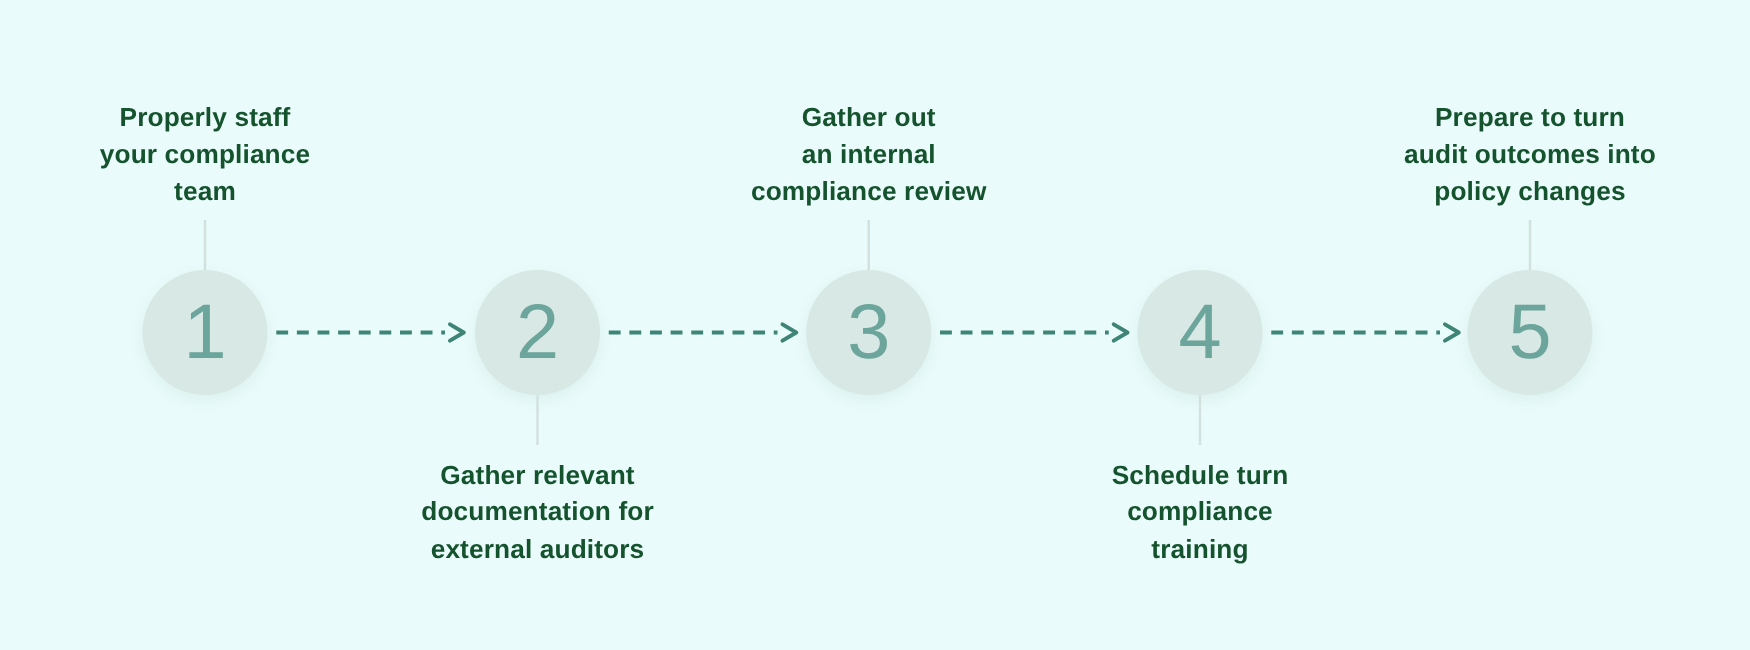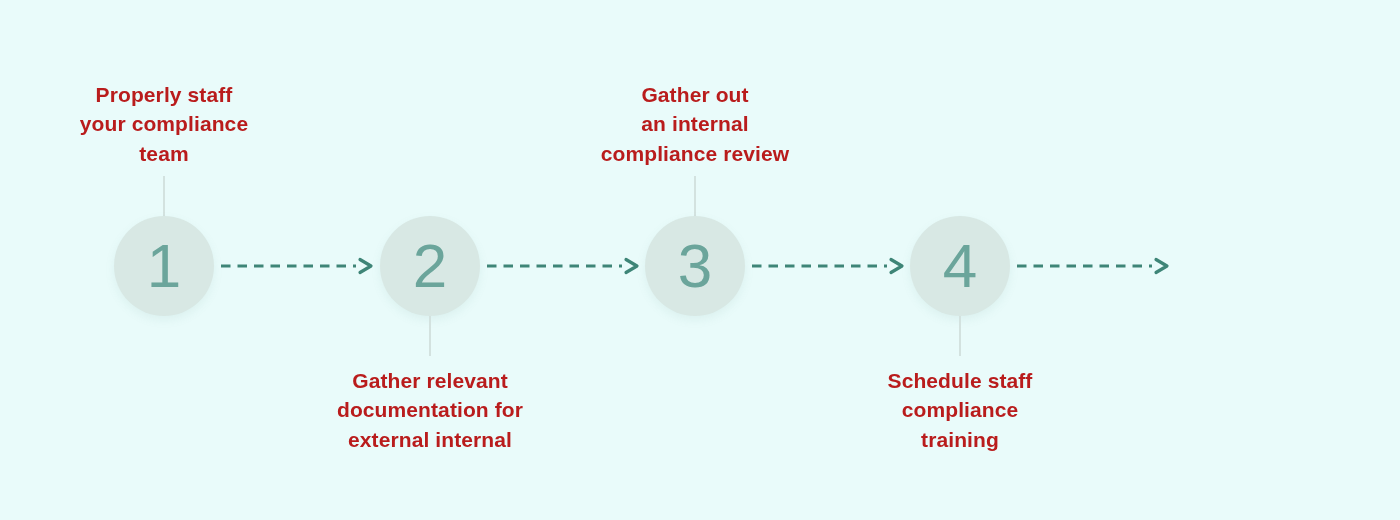--- a/index.html
+++ b/index.html
@@ -22,21 +22,21 @@
   .s3 { left: 555px; }
   .s4 { left: 820px; }
   .s5 { left: 1084px; }
 
   .step-label {
     position: absolute;
     left: 0;
     width: 280px;
     text-align: center;
     white-space: pre-line;
-    color: #b91c1c;
+    color: #14532d;
     font-size: 21px;
     line-height: 1.4;
     font-weight: 600;
     letter-spacing: 0.1px;
   }
   .label-above { top: 80px; }
   .label-below { top: 366px; }
 
   .connector {
     position: absolute;
@@ -109,21 +109,21 @@
     </svg>
   </div>
 
   <div class="step s2">
     <div class="circle">
       <span>2</span>
     </div>
     <div class="connector conn-below"></div>
     <div class="step-label label-below">Gather relevant
 documentation for
-external internal</div>
+external auditors</div>
   </div>
 
   <div class="arrow arrow-a2">
     <svg viewBox="0 0 156 18" xmlns="http://www.w3.org/2000/svg">
       <line x1="1" y1="9" x2="136" y2="9"></line>
       <path d="M140 2.5 L151 9 L140 15.5"></path>
     </svg>
   </div>
 
   <div class="step s3">
@@ -141,26 +141,35 @@
       <line x1="1" y1="9" x2="136" y2="9"></line>
       <path d="M140 2.5 L151 9 L140 15.5"></path>
     </svg>
   </div>
 
   <div class="step s4">
     <div class="circle">
       <span>4</span>
     </div>
     <div class="connector conn-below"></div>
-    <div class="step-label label-below">Schedule staff
+    <div class="step-label label-below">Schedule turn
 compliance
 training</div>
   </div>
 
   <div class="arrow arrow-a4">
     <svg viewBox="0 0 156 18" xmlns="http://www.w3.org/2000/svg">
       <line x1="1" y1="9" x2="136" y2="9"></line>
       <path d="M140 2.5 L151 9 L140 15.5"></path>
     </svg>
   </div>
 
+  <div class="step s5">
+    <div class="step-label label-above">Prepare to turn
+audit outcomes into
+policy changes</div>
+    <div class="connector conn-above"></div>
+    <div class="circle">
+      <span>5</span>
+    </div>
+  </div>
 
 </div>
 
 </body></html>

